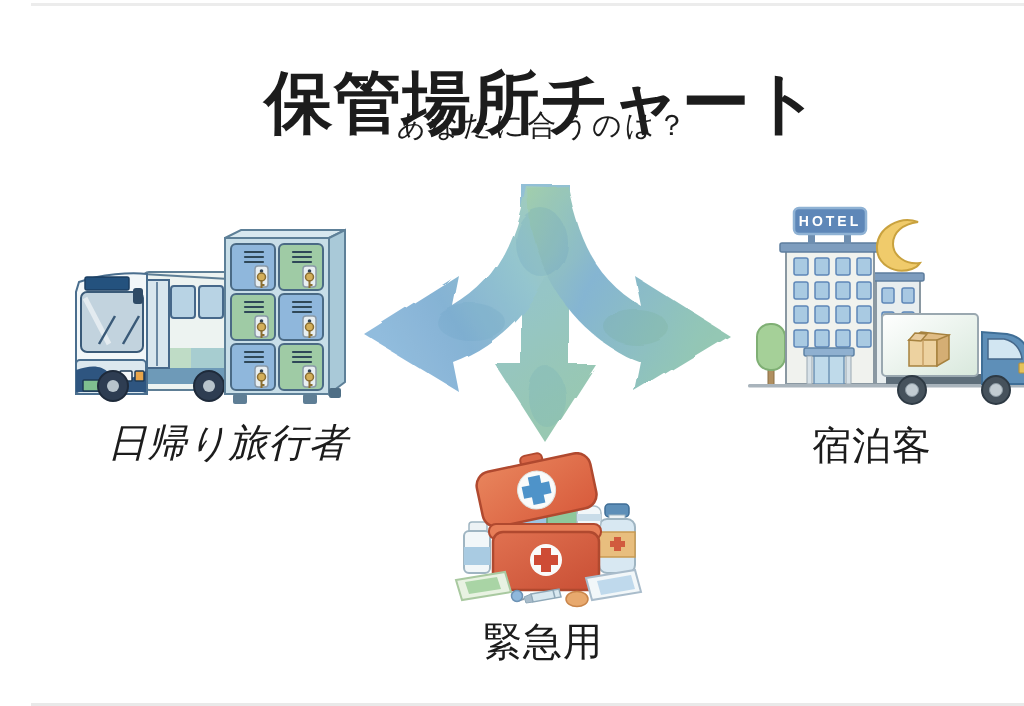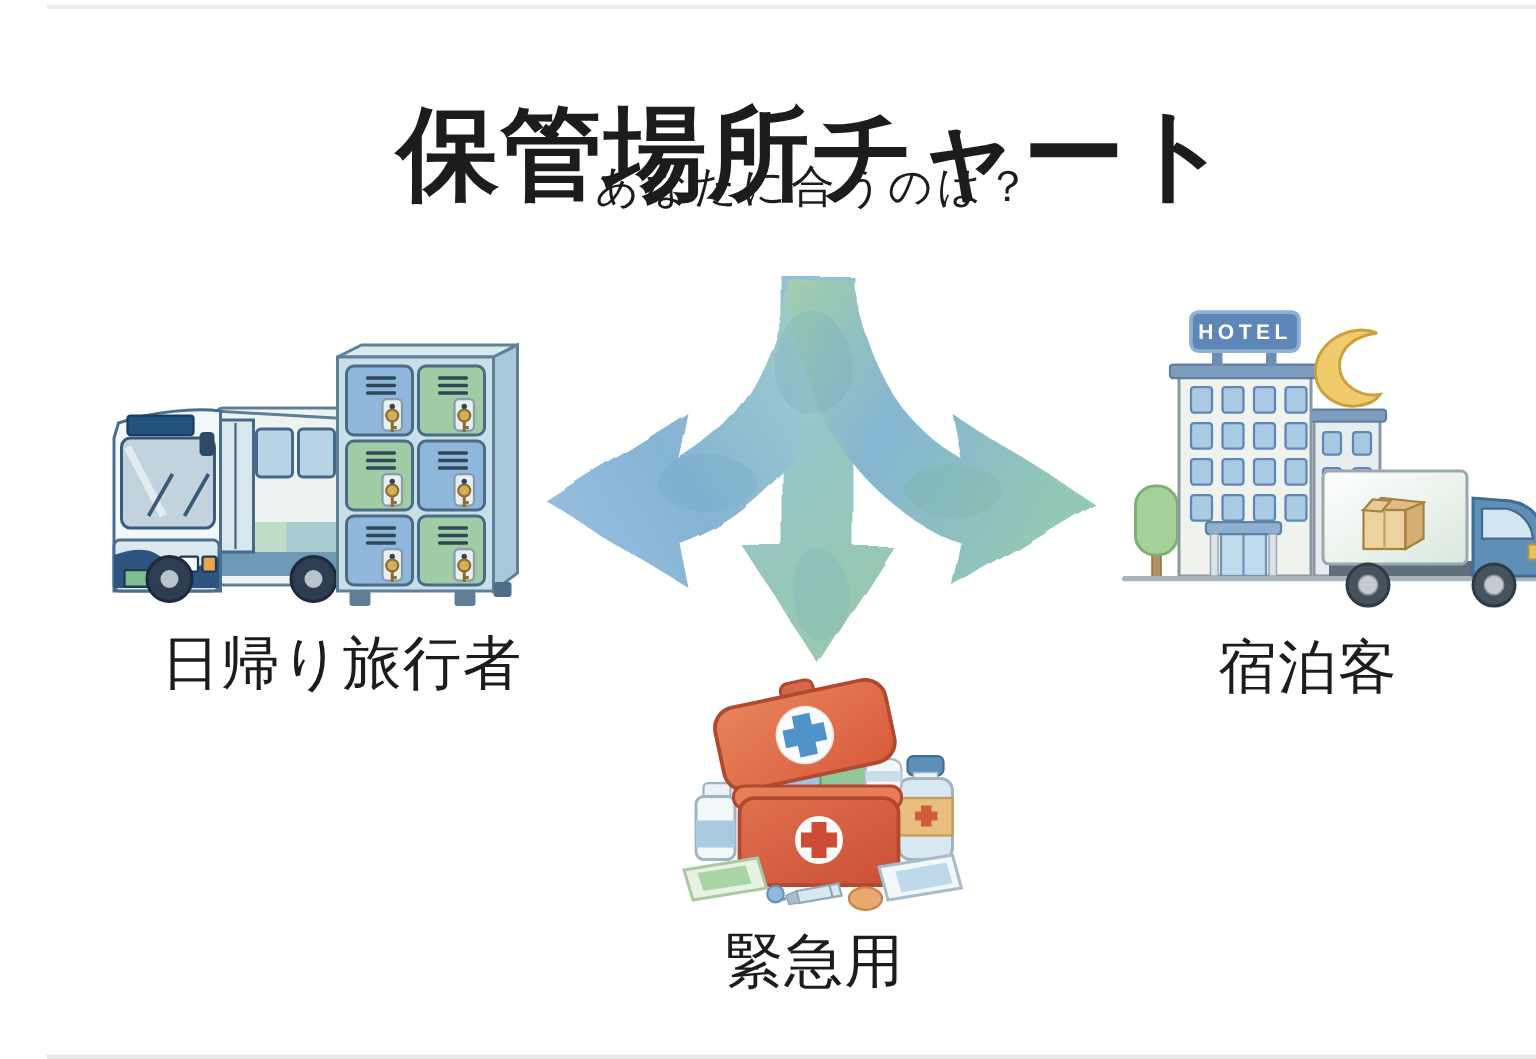--- a/index.html
+++ b/index.html
@@ -15,21 +15,21 @@
     font-size:68px;font-weight:600;letter-spacing:1px;line-height:1.1;
   }
   .subtitle{
     position:absolute;top:108px;left:0;width:100%;text-align:center;
     font-size:29px;font-weight:400;letter-spacing:3px;line-height:1.2;
   }
   .branch-label{
     position:absolute;font-size:39px;font-weight:400;letter-spacing:1px;
     text-align:center;line-height:1.15;
   }
-  .label-left{top:421px;left:17px;width:360px;}
+  .label-left{top:421px;left:17px;width:360px;font-style:italic;}
   .label-right{top:424px;left:691px;width:300px;}
   .label-down{top:620px;left:0;width:100%;}
   .illus{position:absolute;}
   svg{display:block;}
 </style>
 </head>
 <body>
 
 <div class="canvas">
 

